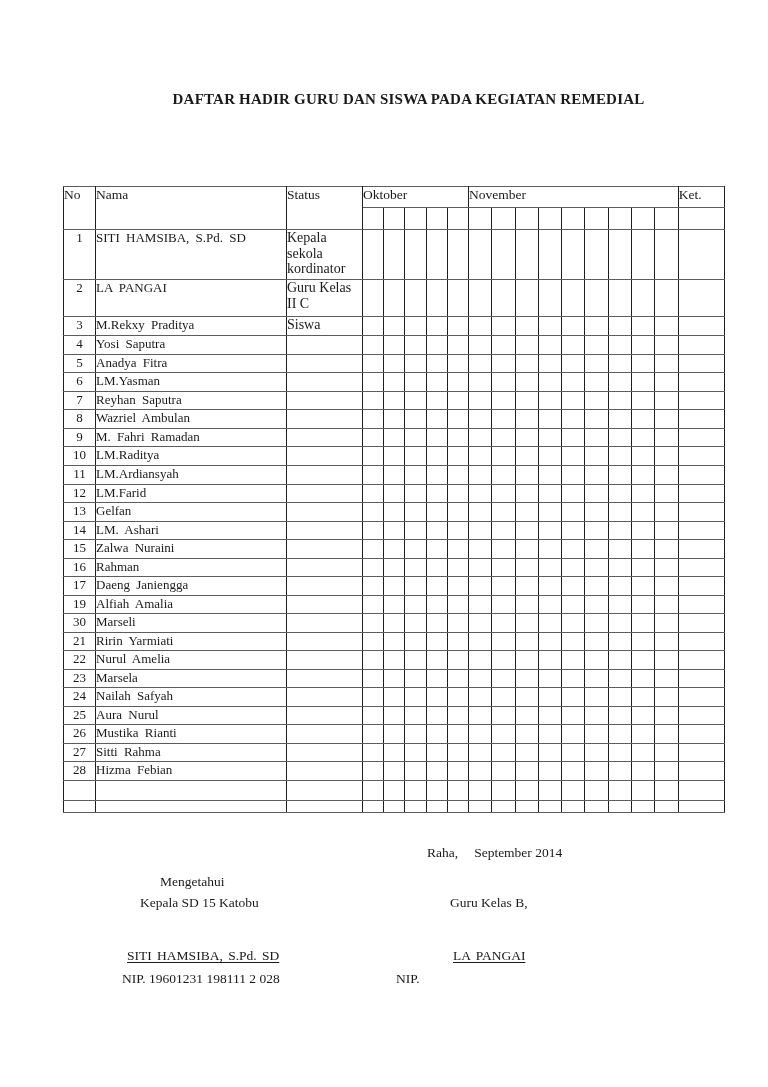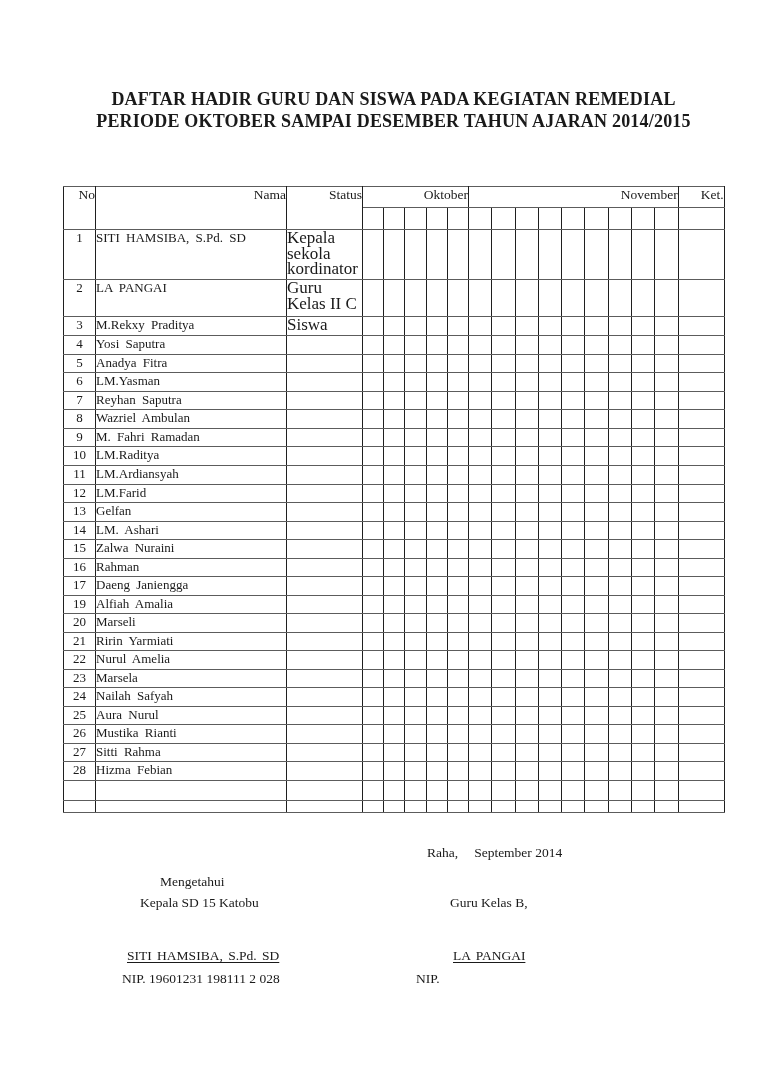--- a/index.html
+++ b/index.html
@@ -1,51 +1,50 @@
 <!DOCTYPE html>
 <html><head>
 <meta charset="utf-8">
 <style>
   html,body { margin:0; padding:0; background:#ffffff; }
   .page {
     position:relative; width:768px; height:1087px; background:#ffffff;
     font-family:"Liberation Serif", serif; color:#1a1a1a; overflow:hidden;
   }
   .title-block {
-    position:absolute; top:89px; left:63px; width:661px;
-    text-align:center; font-weight:bold; font-size:18px; line-height:21.7px;
+    position:absolute; top:89px; left:78px; width:661px;
+    text-align:center; font-weight:bold; font-size:15px; line-height:21.7px;
     letter-spacing:0.2px;
   }
   table.attendance {
     position:absolute; top:186px; left:63px; width:661px;
     border-collapse:collapse; table-layout:fixed;
     border:1.5px solid #1f1f1f;
   }
   table.attendance td {
     border-top:1px solid #5c5c5c; border-bottom:1px solid #5c5c5c;
     border-left:1px solid #1f1f1f; border-right:1px solid #1f1f1f;
     vertical-align:top; overflow:hidden; padding:0;
   }
-  td.hc { text-align:right; font-size:13.5px; padding-top:1px; }
+  td.hc { text-align:left; font-size:13.5px; padding-top:1px; }
   td.c-no { text-align:center; font-size:13px; padding-top:1px; }
   td.c-nama { text-align:left; font-size:13px; padding:1px 2px 0 9px; word-spacing:3px; white-space:nowrap; }
-  td.c-status { font-size:17px; line-height:15.5px; padding:1px 2px 0 4px; }
+  td.c-status { font-size:14px; line-height:15.5px; padding:1px 2px 0 4px; }
   td.date-cell { }
   .fitem { position:absolute; font-size:13.5px; white-space:nowrap; }
   .sig { text-decoration:underline; text-underline-offset:2px; word-spacing:2px; }
   .date-gap { margin-left:16px; }
 </style>
 </head>
 <body>
 
 <div class="page">
 
   <div class="title-block">
     <div>DAFTAR HADIR GURU DAN SISWA PADA KEGIATAN REMEDIAL</div>
-    <div>PERIODE OKTOBER SAMPAI DESEMBER TAHUN AJARAN 2014/2015</div>
   </div>
 
   <table class="attendance">
     <colgroup id="cols">
         <col style="width: 32px;">
         <col style="width: 191px;">
         <col style="width: 76px;">
         <col style="width: 21.2px;">
         <col style="width: 21.2px;">
         <col style="width: 21.2px;">
@@ -444,21 +443,21 @@
           <td class="date-cell"></td>
           <td class="date-cell"></td>
           <td class="date-cell"></td>
           <td class="date-cell"></td>
           <td class="date-cell"></td>
           <td class="date-cell"></td>
           <td class="date-cell"></td>
           <td class="date-cell"></td>
         </tr>
         <tr style="height: 18.5px;">
-          <td class="c-no">20</td>
+          <td class="c-no">30</td>
           <td class="c-nama">Marseli</td>
           <td class="c-status"></td>
           <td class="date-cell"></td>
           <td class="date-cell"></td>
           <td class="date-cell"></td>
           <td class="date-cell"></td>
           <td class="date-cell"></td>
           <td class="date-cell"></td>
           <td class="date-cell"></td>
           <td class="date-cell"></td>
@@ -675,15 +674,15 @@
 
   <div class="fitem" style="left:427px; top:845px;">
     <span>Raha,</span><span class="date-gap">September 2014</span>
   </div>
   <div class="fitem" style="left:160px; top:874px;">Mengetahui</div>
   <div class="fitem" style="left:140px; top:895px;">Kepala SD 15 Katobu</div>
   <div class="fitem" style="left:450px; top:895px;">Guru Kelas B,</div>
   <div class="fitem sig" style="left:127px; top:948px;">SITI HAMSIBA, S.Pd. SD</div>
   <div class="fitem sig" style="left:453px; top:948px;">LA PANGAI</div>
   <div class="fitem" style="left:122px; top:971px;">NIP. 19601231 198111 2 028</div>
-  <div class="fitem" style="left:416px; top:971px;">NIP.</div>
+  <div class="fitem" style="left:396px; top:971px;">NIP.</div>
 
 </div>
 
 </body></html>

